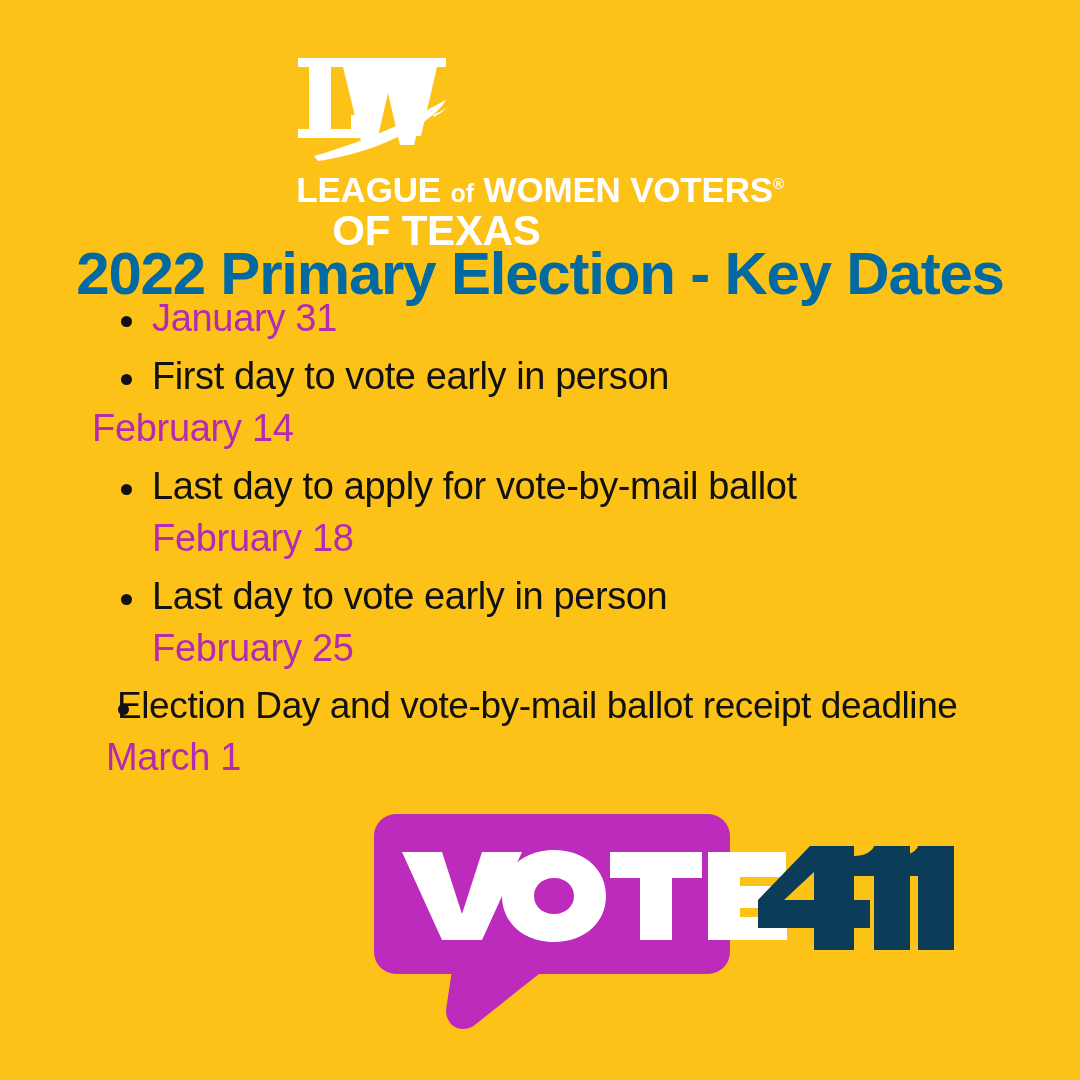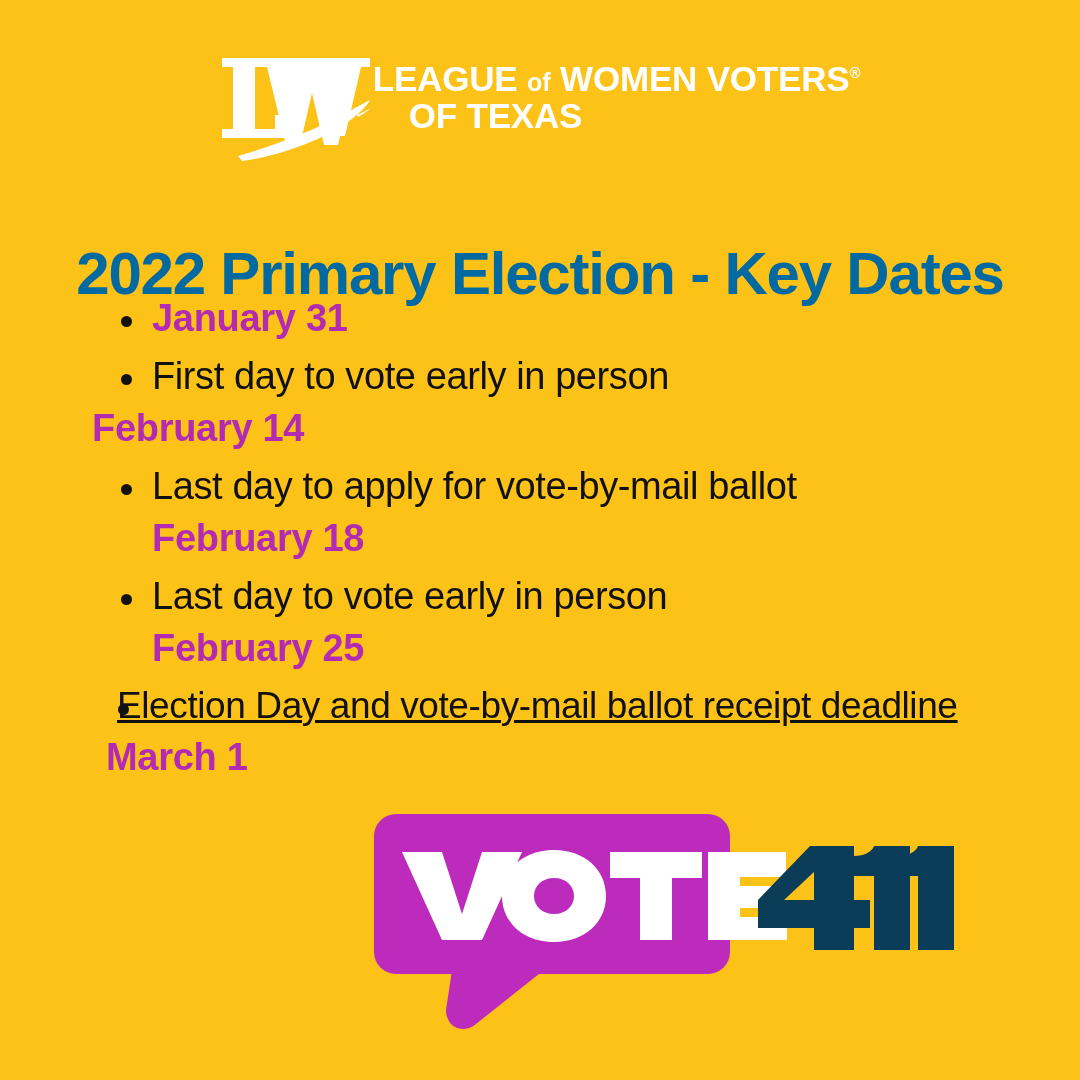--- a/index.html
+++ b/index.html
@@ -24,20 +24,21 @@
     width: 1080px;
     height: 120px;
     display: flex;
     justify-content: center;
     align-items: flex-start;
   }
   .lwv-lockup {
     display: flex;
     align-items: flex-start;
     gap: 1px;
+    flex-direction: column;
   }
   .lwv-mark {
     position: relative;
     width: 152px;
     height: 110px;
     flex: 0 0 auto;
   }
   .lwv-mark svg { display: block; }
 
   .lwv-words {
@@ -56,21 +57,21 @@
     font-size: 25px;
     font-weight: 700;
     letter-spacing: 0;
   }
   .lwv-line1 .reg {
     font-size: 15px;
     vertical-align: super;
     font-weight: 700;
   }
   .lwv-line2 {
-    font-size: 35px;
+    font-size: 42px;
     font-weight: 700;
     letter-spacing: -0.2px;
     display: block;
     margin-top: 3px;
     margin-left: 36px;
     white-space: nowrap;
   }
 
   
   .page-title {
@@ -120,31 +121,31 @@
     top: 19px;
     width: 11px;
     height: 11px;
     border-radius: 50%;
     background: #111111;
   }
   .entry-date {
     display: block;
     color: #B32BB3;
     font-size: 38px;
-    font-weight: 700;
+    font-weight: 400;
     letter-spacing: -0.3px;
     line-height: 1.12;
     margin-top: 10px;
     padding-left: 152px;
     white-space: nowrap;
   }
 
   
   .date-entry.e2 .entry-date { padding-left: 92px; }
-  .date-entry.e5 .entry-label { font-size: 37px; padding-left: 117px; text-decoration: underline; }
+  .date-entry.e5 .entry-label { font-size: 37px; padding-left: 117px; }
   .date-entry.e5 .entry-label .bullet-dot { left: 118px; }
   .date-entry.e5 .entry-date { padding-left: 106px; }
 
   
   .vote411 {
     position: absolute;
     left: 370px;
     top: 810px;
     width: 590px;
     height: 230px;

